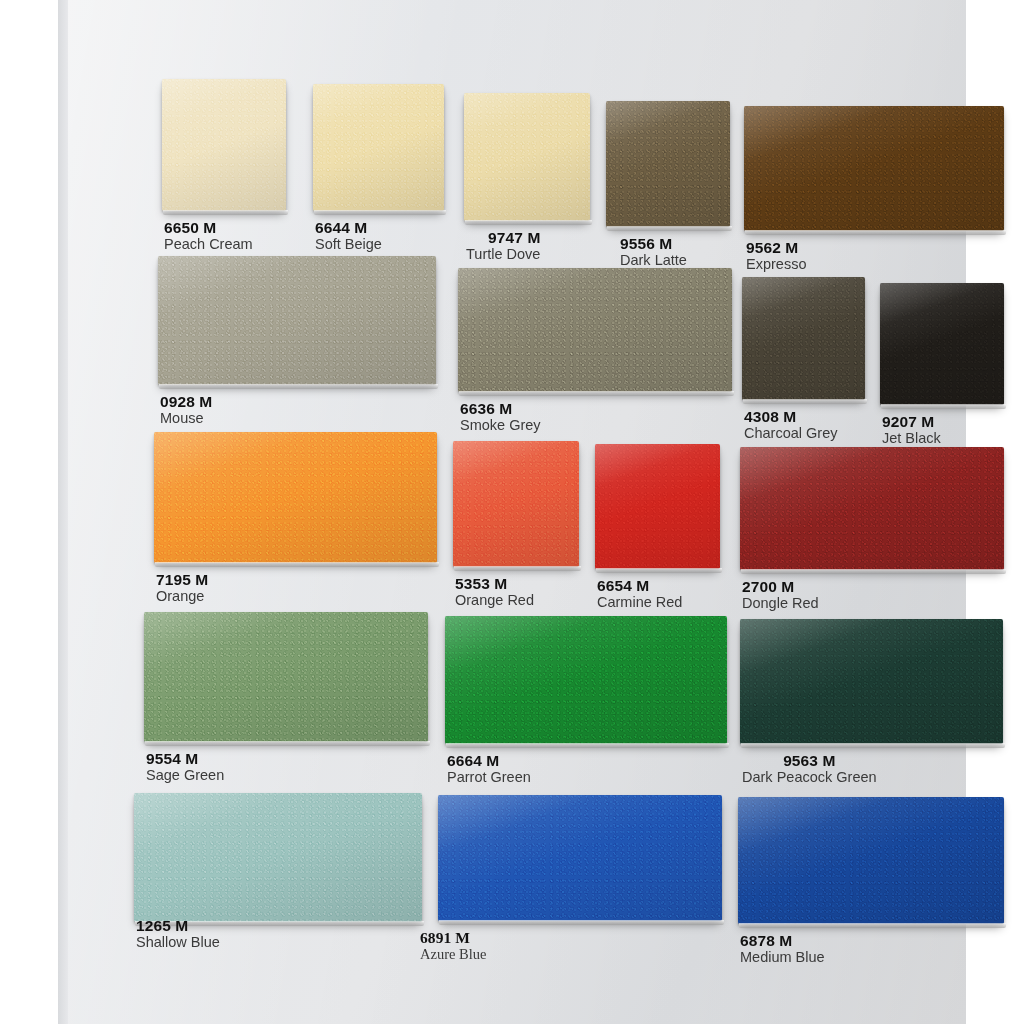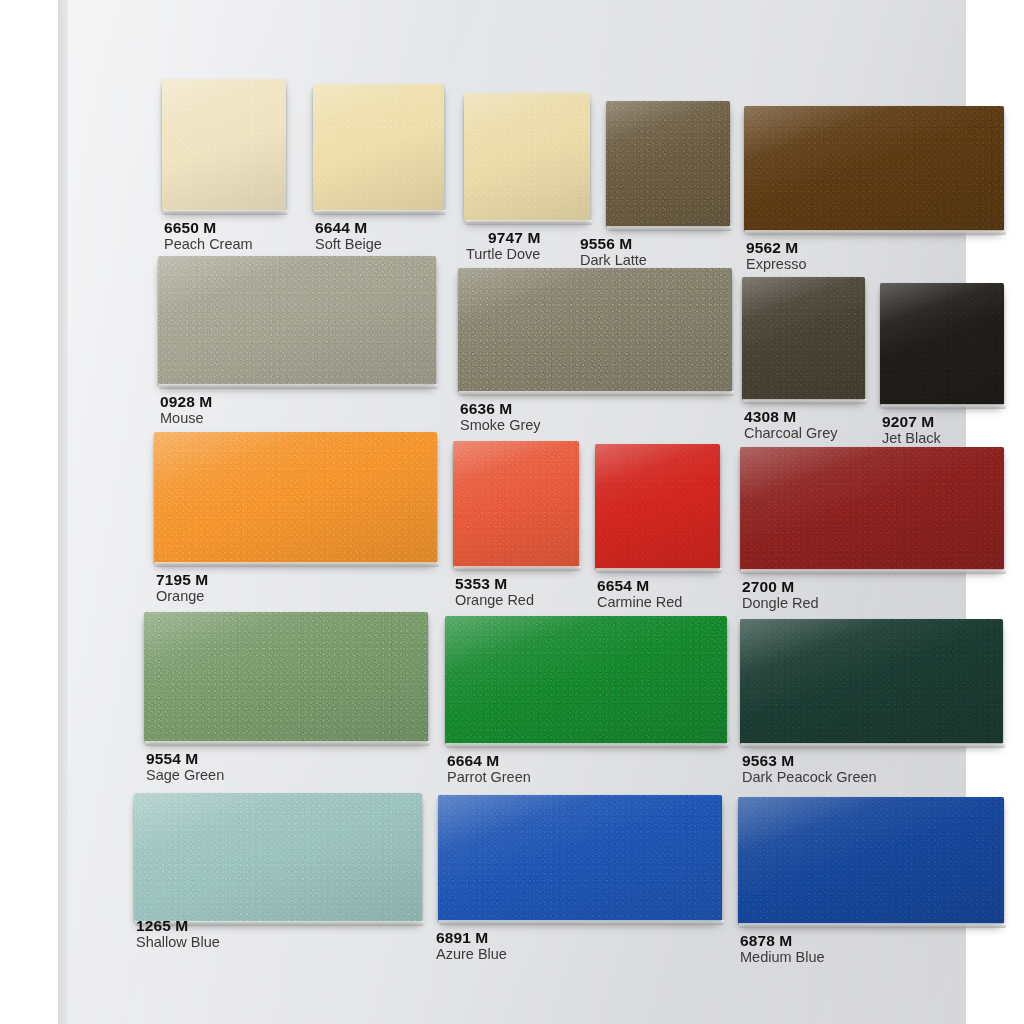--- a/index.html
+++ b/index.html
@@ -125,21 +125,21 @@
       </div>
       <div class="label" style="left: 466px; top: 229px; text-align: right;">
         <div class="code">9747 M</div>
         <div class="cname">Turtle Dove</div>
       </div>
       <div class="swatch" style="left: 606px; top: 101px; width: 124px; height: 126px;">
         <div class="chip" style="background: rgb(109, 94, 67);">
           <div class="bevel"></div>
         </div>
       </div>
-      <div class="label" style="left: 580px; top: 235px;">
+      <div class="label" style="left: 620px; top: 235px;">
         <div class="code">9556 M</div>
         <div class="cname">Dark Latte</div>
       </div>
       <div class="swatch" style="left: 744px; top: 106px; width: 260px; height: 125px;">
         <div class="chip" style="background: rgb(93, 59, 20);">
           <div class="bevel"></div>
         </div>
       </div>
       <div class="label" style="left: 746px; top: 239px;">
         <div class="code">9562 M</div>
@@ -233,39 +233,39 @@
       </div>
       <div class="label" style="left: 447px; top: 752px;">
         <div class="code">6664 M</div>
         <div class="cname">Parrot Green</div>
       </div>
       <div class="swatch" style="left: 740px; top: 619px; width: 263px; height: 125px;">
         <div class="chip" style="background: rgb(28, 60, 51);">
           <div class="bevel"></div>
         </div>
       </div>
-      <div class="label" style="left: 742px; top: 752px;">
+      <div class="label" style="left: 742px; top: 752px; text-align: center;">
         <div class="code">9563 M</div>
         <div class="cname">Dark Peacock Green</div>
       </div>
       <div class="swatch" style="left: 134px; top: 793px; width: 288px; height: 129px;">
         <div class="chip" style="background: rgb(157, 196, 191);">
           <div class="bevel"></div>
         </div>
       </div>
       <div class="label" style="left: 136px; top: 917px;">
         <div class="code">1265 M</div>
         <div class="cname">Shallow Blue</div>
       </div>
       <div class="swatch" style="left: 438px; top: 795px; width: 284px; height: 126px;">
         <div class="chip" style="background: rgb(32, 86, 180);">
           <div class="bevel"></div>
         </div>
       </div>
-      <div class="label" style="left: 436px; top: 929px;">
+      <div class="label" style="left: 420px; top: 929px; font-family: Liberation Serif, serif;">
         <div class="code">6891 M</div>
         <div class="cname">Azure Blue</div>
       </div>
       <div class="swatch" style="left: 738px; top: 797px; width: 266px; height: 127px;">
         <div class="chip" style="background: rgb(23, 71, 155);">
           <div class="bevel"></div>
         </div>
       </div>
       <div class="label" style="left: 740px; top: 932px;">
         <div class="code">6878 M</div>

